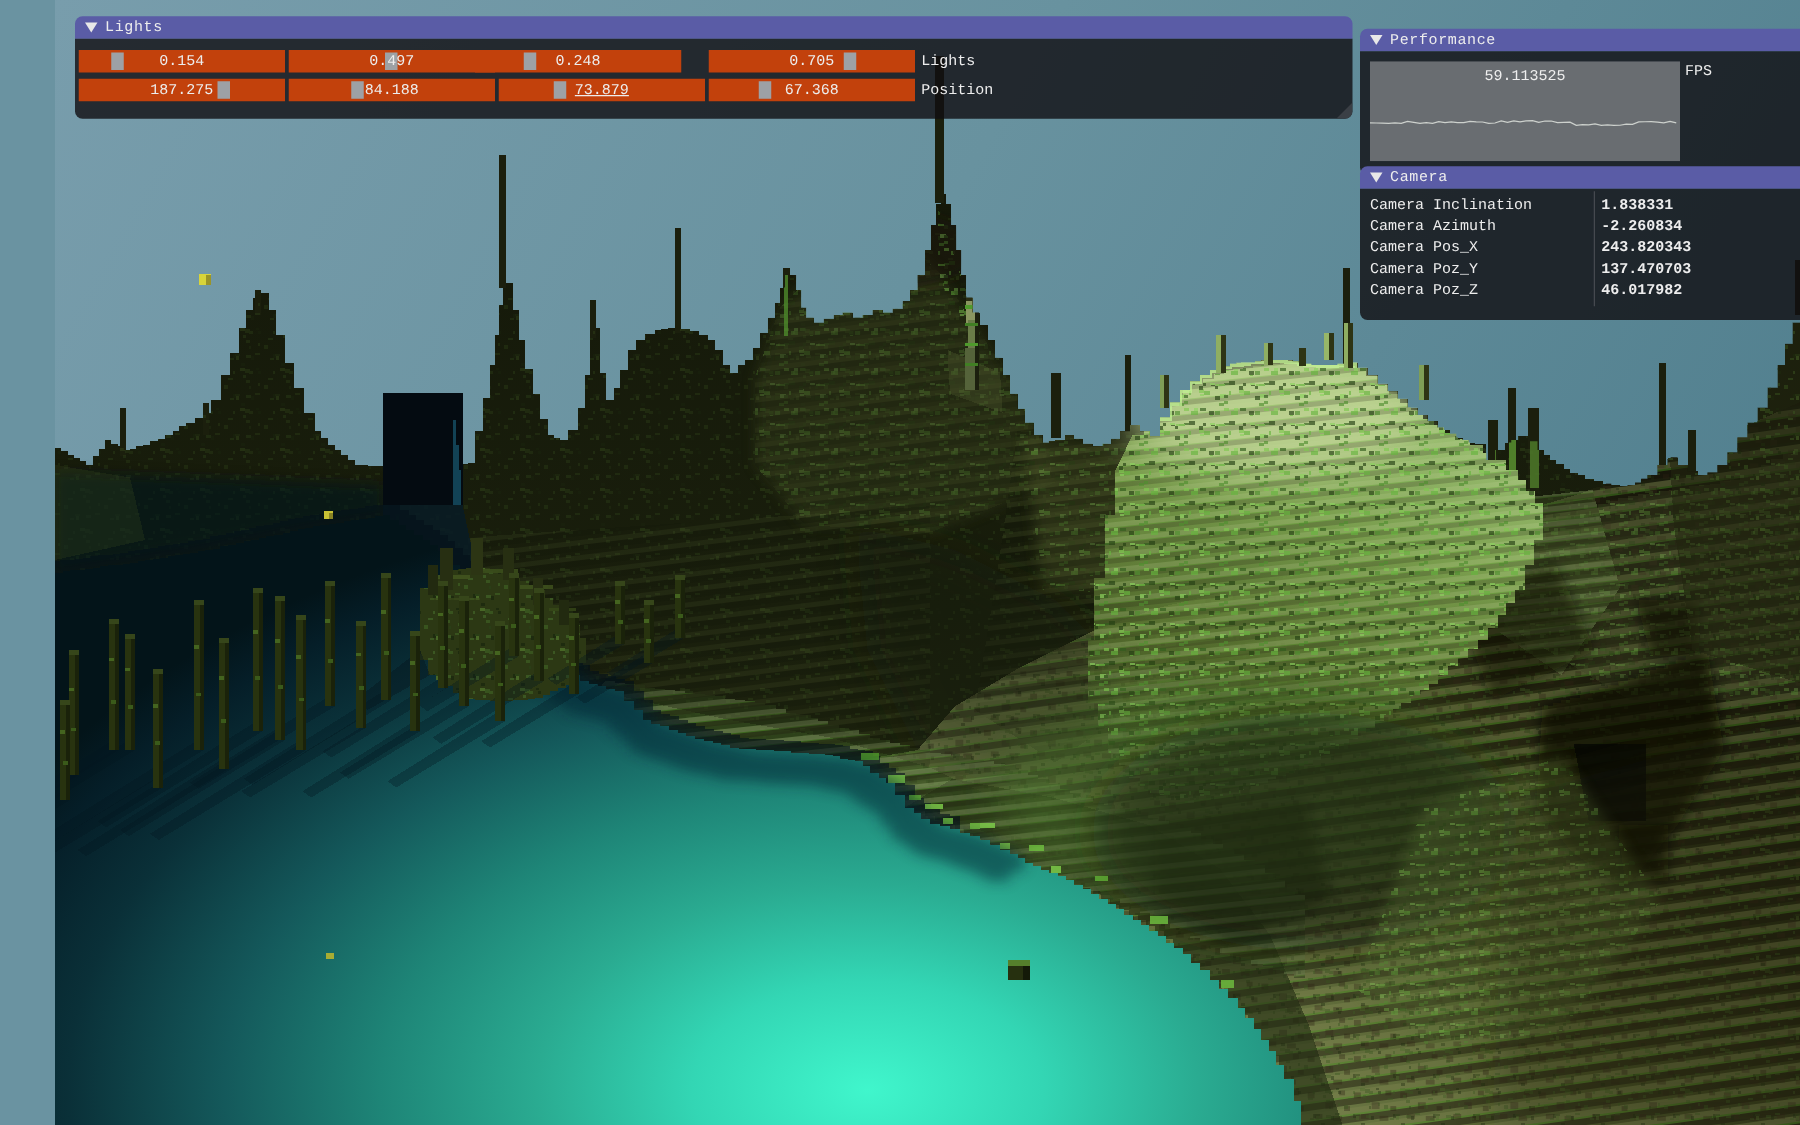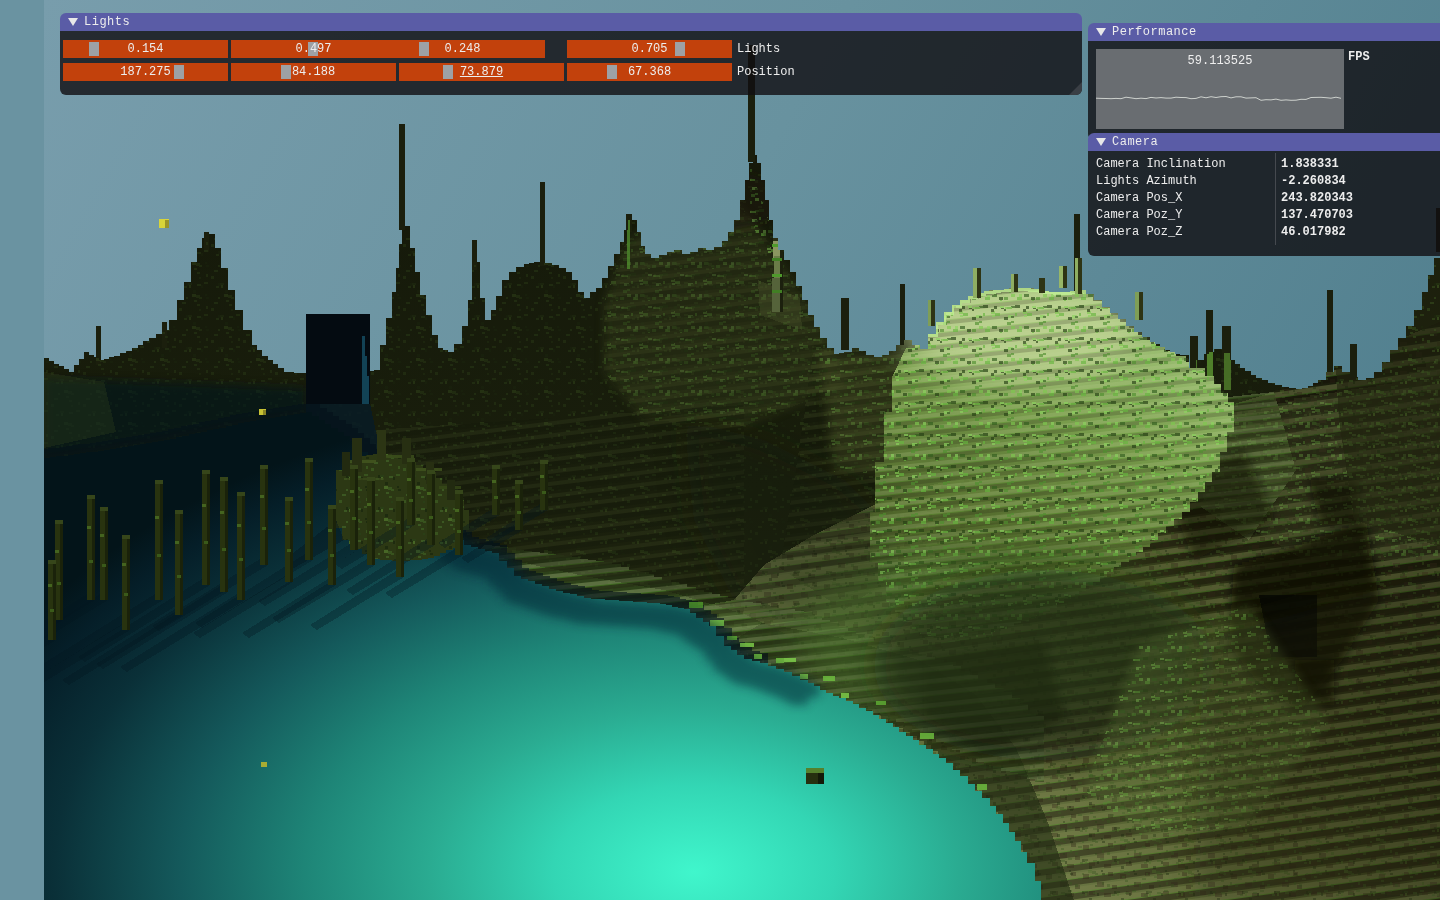--- a/index.html
+++ b/index.html
@@ -436,29 +436,29 @@
  </div>
 </div>
 <div class="win" style="left:1044px;top:23px;width:381px;height:117px;">
  <div class="tb"><span class="arr"></span>Performance</div>
  <div class="body" style="height:99px;text-align:center;">
   <svg class="plot" style="left:8px;top:8px;" width="248" height="80" viewBox="0 0 248 80">
     <rect width="248" height="80" fill="#696d71"></rect>
     <polyline points="0,49.2 5,49.4 10,49.5 15,49.7 20,49.4 25,49.7 30,48.2 35,48.9 40,49.7 45,49.2 50,49.6 55,48.4 60,49.0 65,48.6 70,49.1 75,49.1 80,48.2 85,48.5 90,48.6 95,49.7 100,49.4 105,47.8 110,48.8 115,47.7 120,48.5 125,47.7 130,47.5 135,48.9 140,47.8 145,47.8 150,49.1 155,48.9 160,48.7 165,51.3 170,50.7 175,50.9 180,50.1 185,51.3 190,50.9 195,51.3 200,51.2 205,50.3 210,50.4 215,48.5 220,48.4 225,48.3 230,48.7 235,49.2 240,48.2 245,49.3" fill="none" stroke="#cdd1cd" stroke-width="1"></polyline>
     <text x="124" y="15" fill="#efefef" font-family="Liberation Mono, monospace" font-size="12" text-anchor="middle">59.113525</text>
   </svg>
-  <div class="lbl" style="left:260px;top:10px;font-weight:bold;">FPS</div>
+  <div class="lbl" style="left:260px;top:10px;">FPS</div>
   <div class="grip"></div>
  </div>
 </div>
 <div class="win" style="left:1044px;top:133px;width:381px;height:123px;">
  <div class="tb"><span class="arr"></span>Camera</div>
  <div class="body" style="height:105px;">
   <div class="sep"></div>
   <div class="row" style="top:6px;"><span>Camera Inclination</span><b>1.838331</b></div>
-  <div class="row" style="top:23px;"><span>Lights Azimuth</span><b>-2.260834</b></div>
+  <div class="row" style="top:23px;"><span>Camera Azimuth</span><b>-2.260834</b></div>
   <div class="row" style="top:40px;"><span>Camera Pos_X</span><b>243.820343</b></div>
   <div class="row" style="top:57px;"><span>Camera Poz_Y</span><b>137.470703</b></div>
   <div class="row" style="top:74px;"><span>Camera Poz_Z</span><b>46.017982</b></div>
   <div class="grip"></div>
  </div>
 </div>
 
 </div>
 </body></html>

